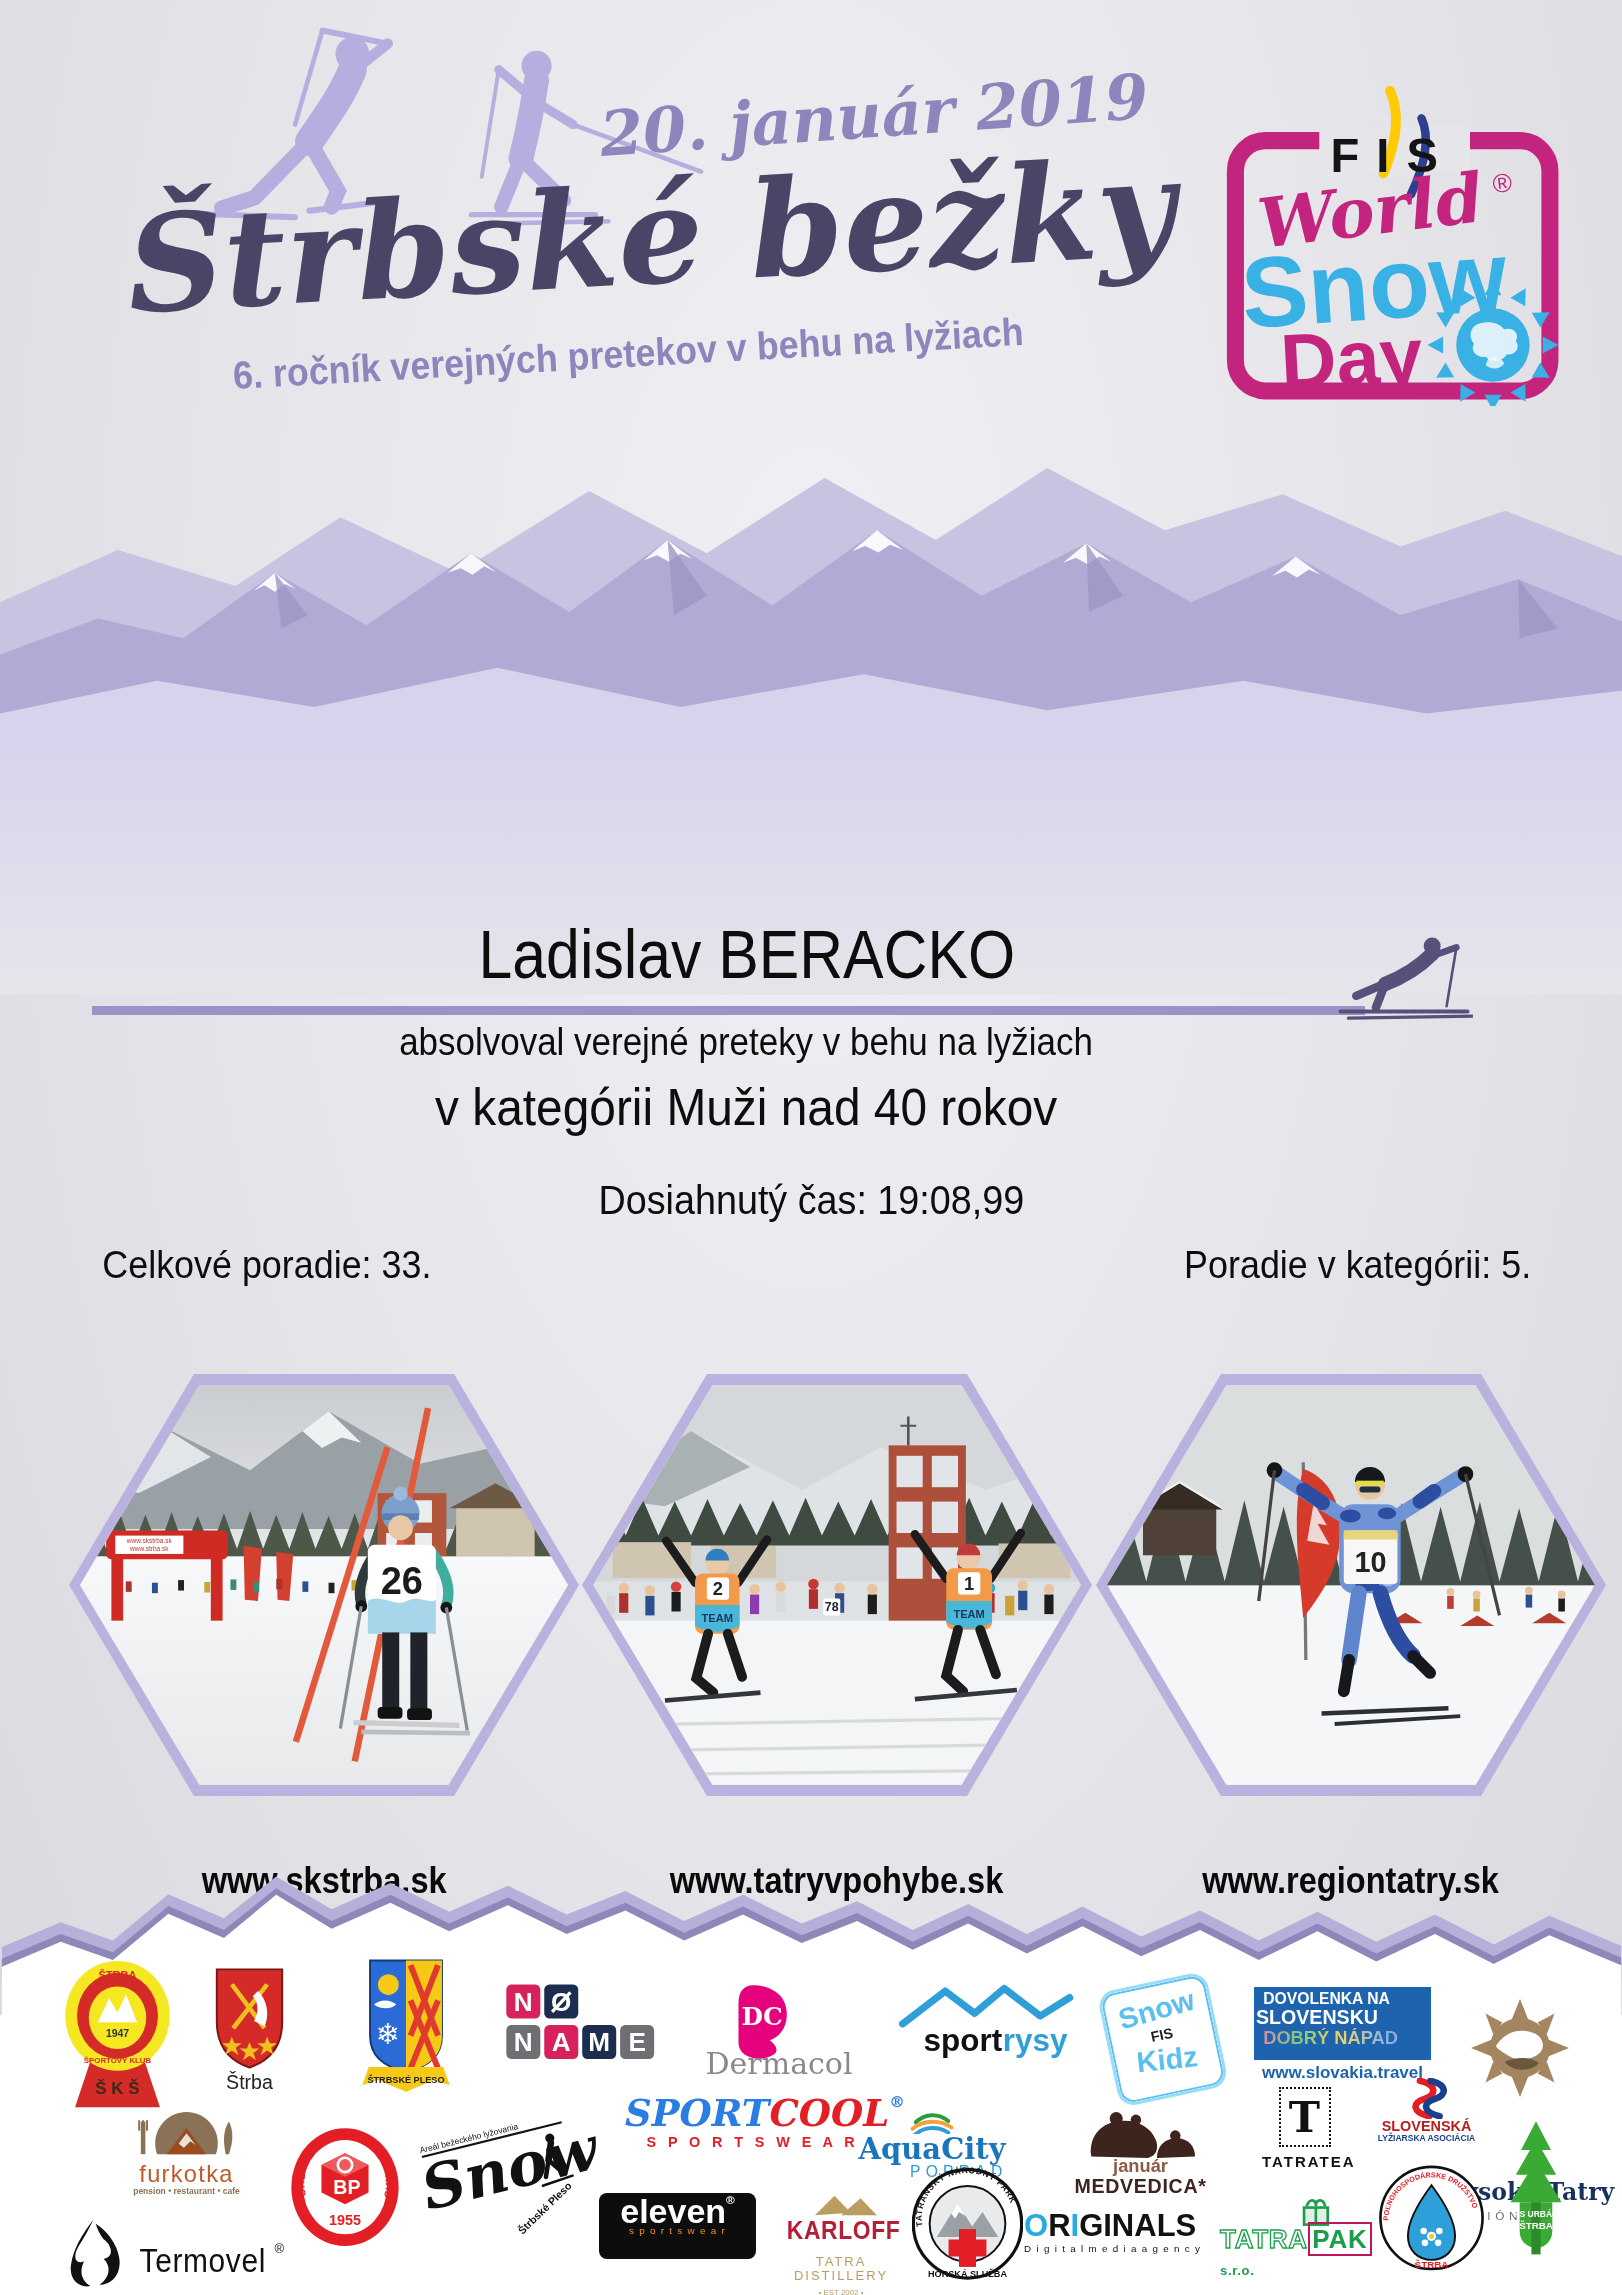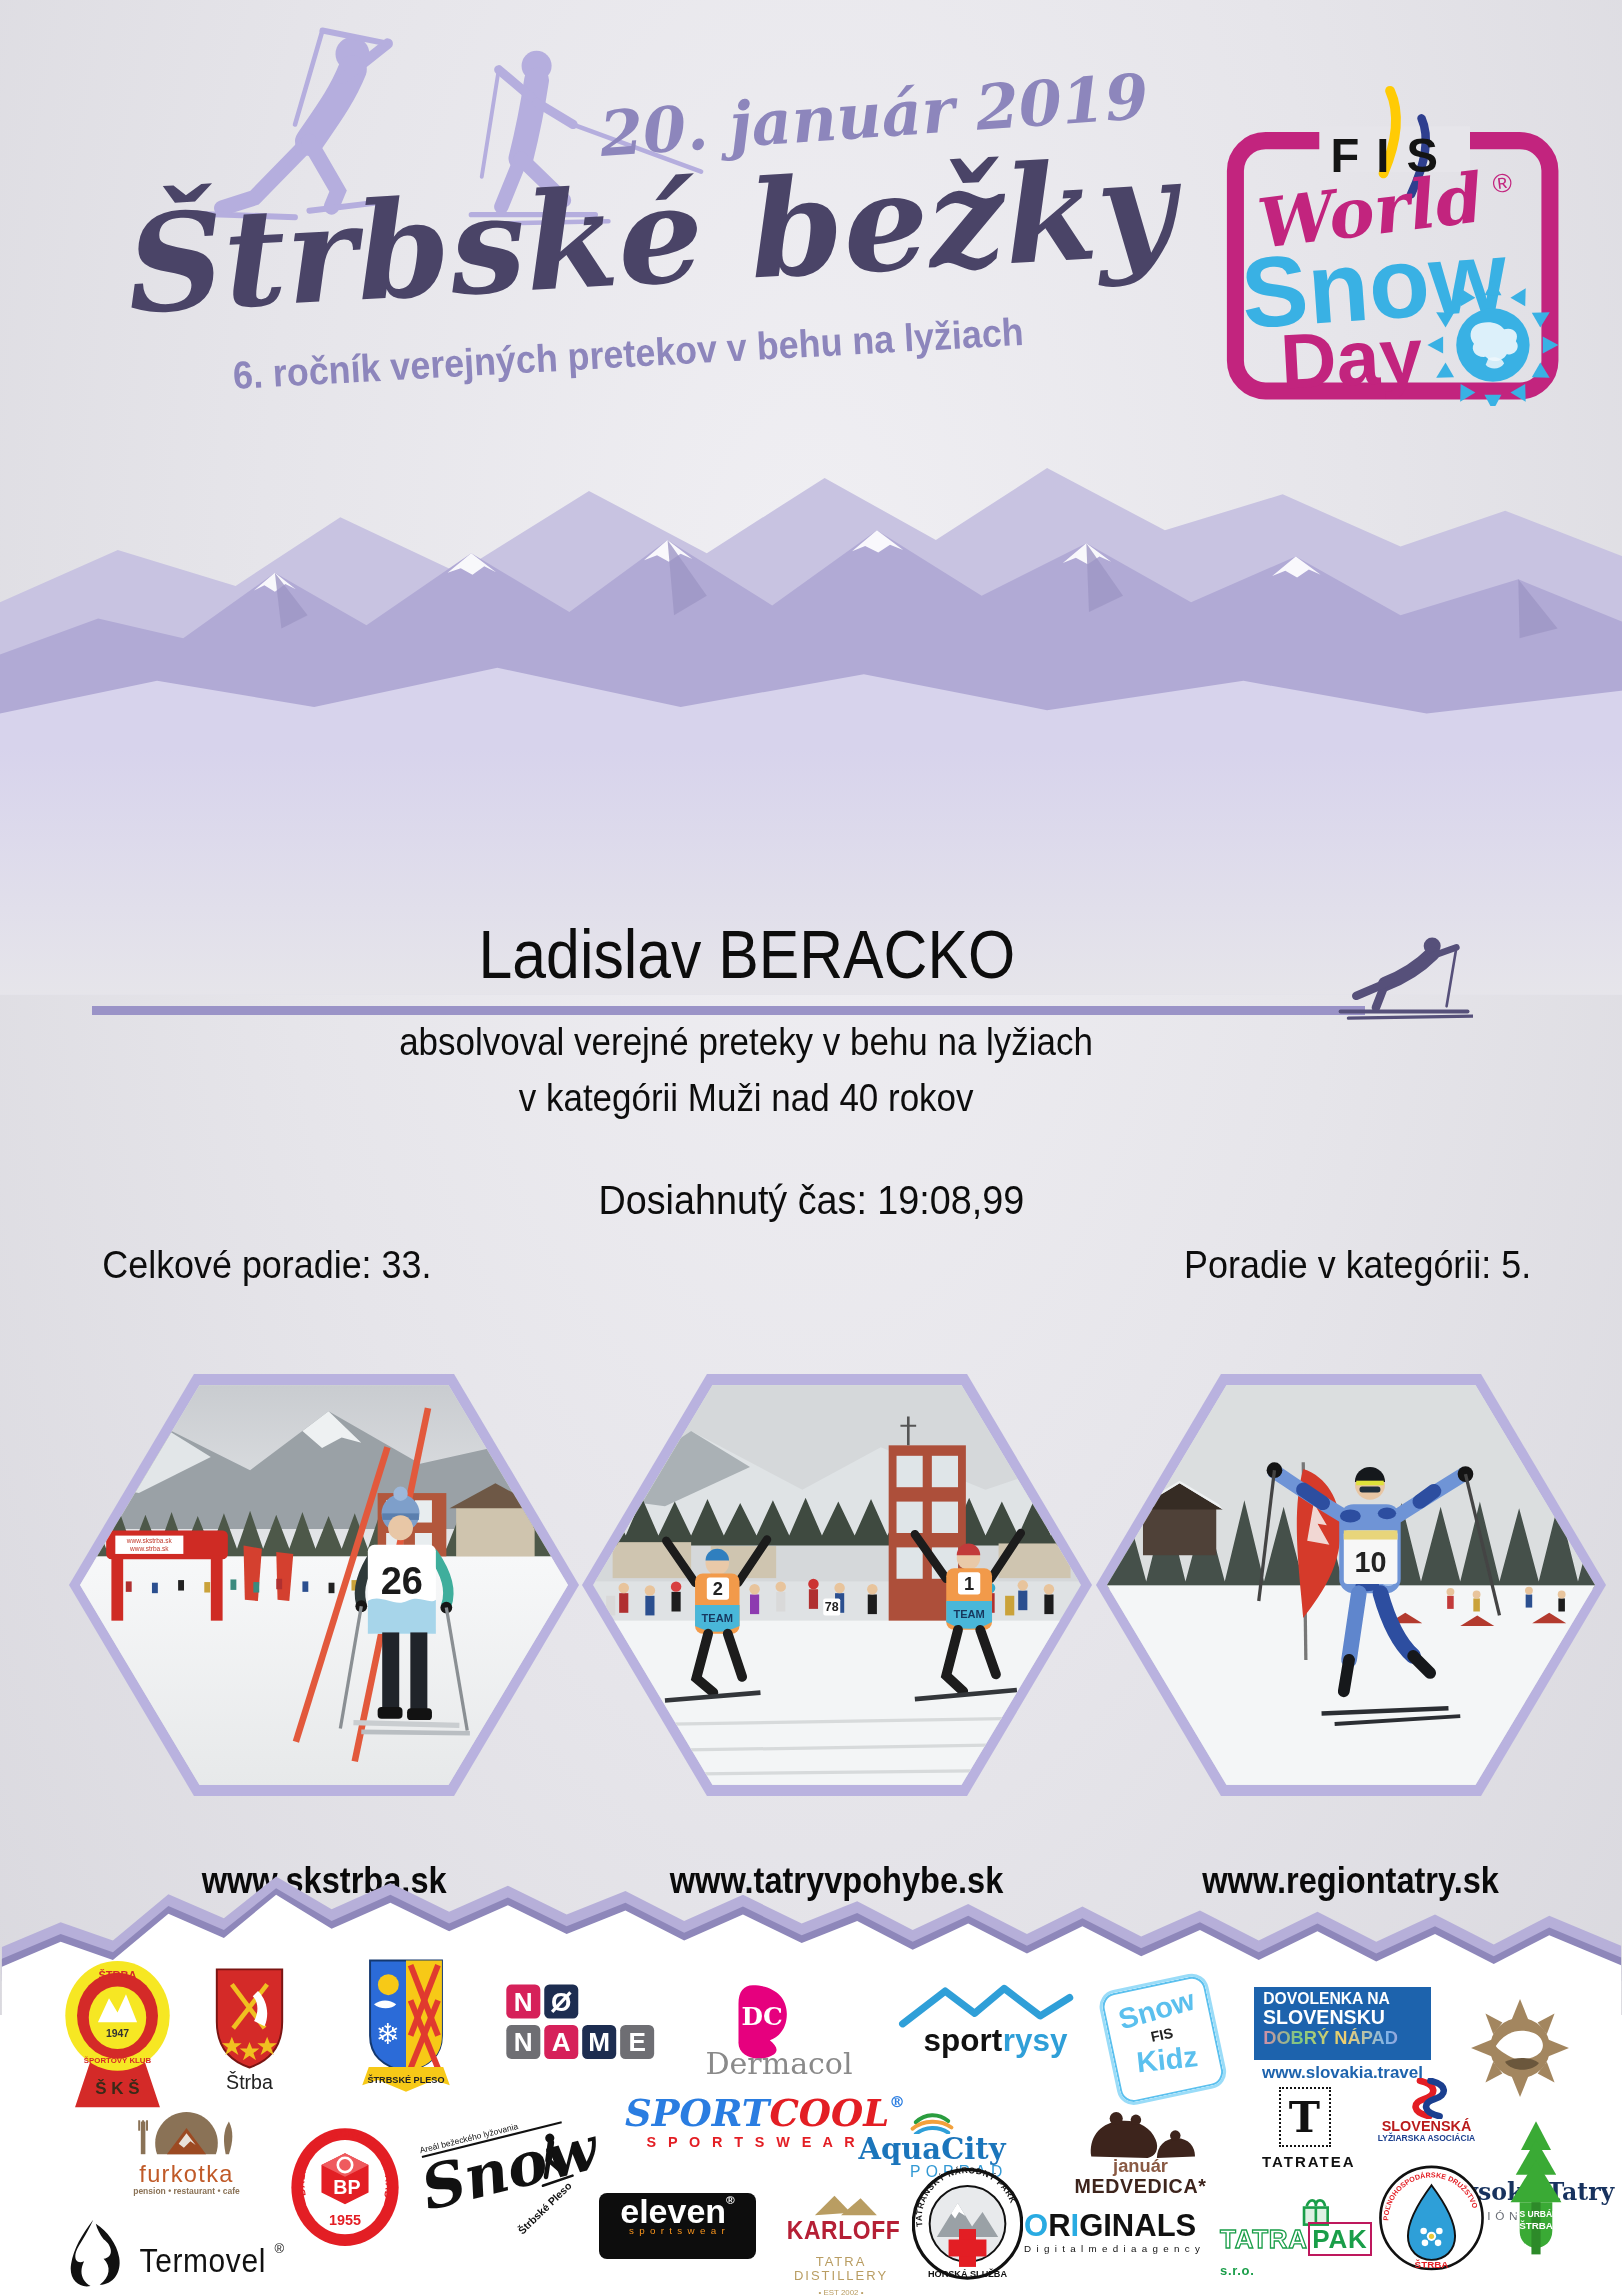--- a/index.html
+++ b/index.html
@@ -144,21 +144,21 @@
     <path d="M96,104 L82,140" stroke-width="13" fill="none"></path>
     <path d="M104,100 L52,122" stroke-width="13" fill="none"></path>
     <line x1="28" y1="146" x2="222" y2="146" stroke-width="6"></line>
     <line x1="40" y1="156" x2="230" y2="153" stroke-width="5"></line>
   </g>
 </svg>
 
 <div class="t blk ctr" style="left:92px;top:1021px;width:1309px;font-size:38px">
   <span class="cond92">absolvoval verejné preteky v behu na lyžiach</span>
 </div>
-<div class="t blk ctr" style="left:92px;top:1077px;width:1309px;font-size:38px">
+<div class="t blk ctr" style="left:92px;top:1077px;width:1309px;font-size:52px">
   <span class="cond92">v kategórii Muži nad 40 rokov</span>
 </div>
 
 <div class="t blk ctr" style="left:0;top:1177px;width:1623px;font-size:41px">
   <span class="cond92">Dosiahnutý čas: 19:08,99</span>
 </div>
 
 <div class="t blk" style="left:88px;top:1243px;font-size:39px">
   <span class="cond92">Celkové poradie: 33.</span>
 </div>
@@ -532,21 +532,21 @@
 <div class="logo" style="left:1108px;top:1980px;width:118px;height:124px;transform:rotate(-12deg)">
   <div style="width:105px;height:111px;border-radius:17px;background:#ffffff;border:3.3px solid #9adcf8;box-shadow:0 0 0 2px #5bc0ee inset"></div>
   <div class="t" style="left:0;top:11.8px;width:111px;text-align:center;font-size:29px;font-weight:bold;color:#5bc0ee;transform:rotate(-4deg)"><span>Snow</span></div>
   <div class="t" style="left:0;top:46px;width:111px;text-align:center;font-size:14.4px;font-weight:bold;color:#222"><span>FIS</span></div>
   <div class="t" style="left:0;top:63px;width:111px;text-align:center;font-size:29px;font-weight:bold;color:#5bc0ee;transform:rotate(6deg)"><span>Kidz</span></div>
 </div>
 
 <div class="logo" style="left:1254px;top:1987px;width:177px;height:98px">
   <div style="width:177px;height:69px;background:#1d63ad;padding-top:3.9px">
     <div class="lgtxt" style="font-size:15.7px;font-weight:bold;color:#fff;padding-left:9.2px"><span>DOVOLENKA NA</span></div>
-    <div class="lgtxt" style="font-size:19.6px;font-weight:bold;color:#fff;padding-left:9px"><span>SLOVENSKU</span></div>
+    <div class="lgtxt" style="font-size:19.6px;font-weight:bold;color:#fff;padding-left:2px"><span>SLOVENSKU</span></div>
     <div class="lgtxt" style="font-size:18.3px;font-weight:bold;padding-left:9.2px;background:linear-gradient(90deg,#e77fb3,#7fc97f,#f2d06b,#7fb3e7,#e77fb3);-webkit-background-clip:text;background-clip:text;color:transparent"><span>DOBRÝ NÁPAD</span></div>
   </div>
   <div class="t" style="left:0;top:76px;width:177px;text-align:center;font-size:17px;font-weight:bold;color:#1d63ad"><span>www.slovakia.travel</span></div>
 </div>
 
 <div class="logo" style="left:1471px;top:1986px;width:98px;height:124px">
   <svg width="98" height="124" viewBox="0 0 150 190">
     <g fill="#a3865f">
       <circle cx="75" cy="95" r="46"></circle>
       <polygon points="75,20 88,52 62,52"></polygon>

